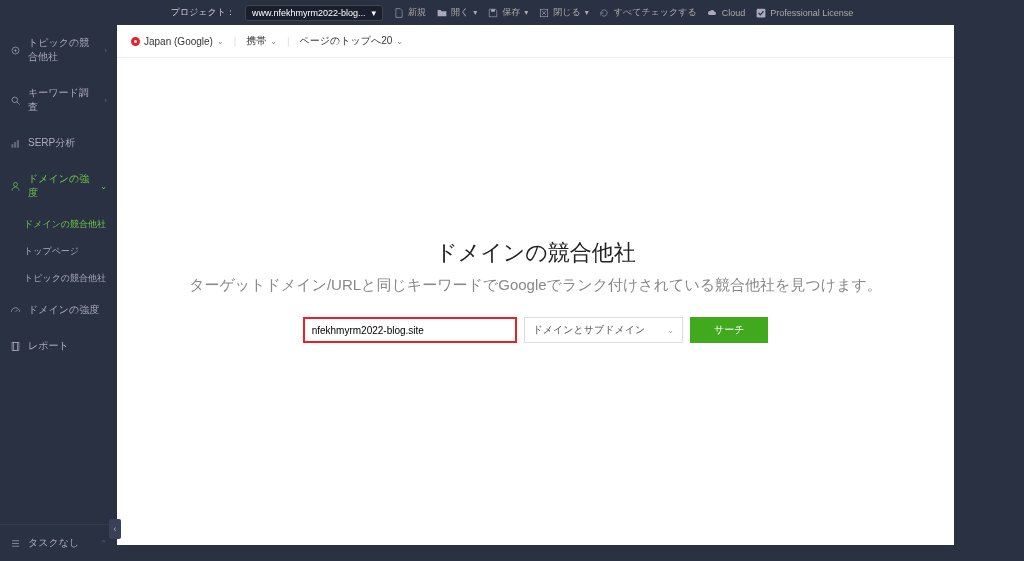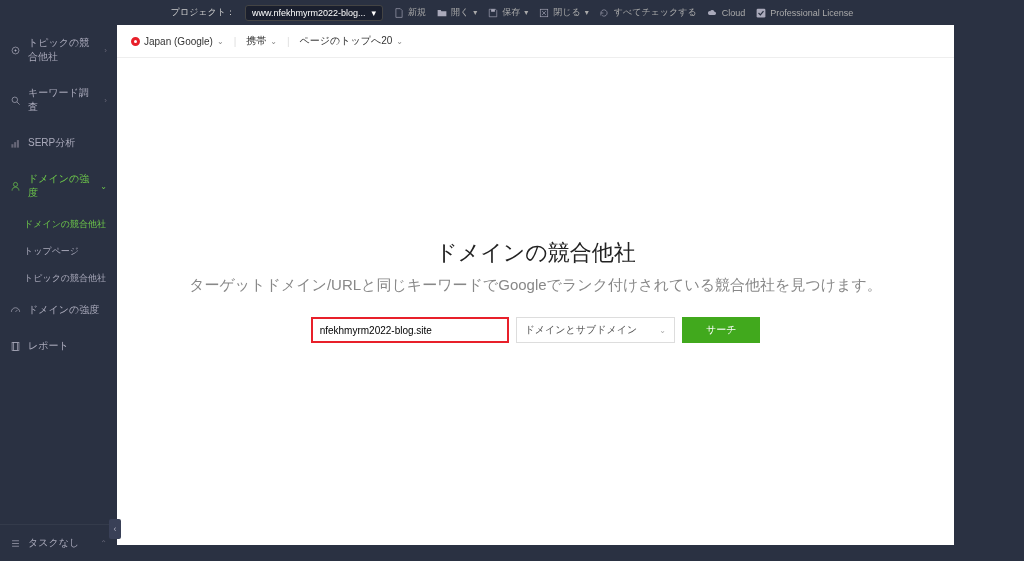--- a/index.html
+++ b/index.html
@@ -133,21 +133,21 @@
     .search-row {
       display: flex;
       align-items: stretch;
       gap: 7px;
     }
     .search-input-wrap {
       border: 2px solid #e8202a;
       padding: 1px;
     }
     .search-input {
-      width: 192px;
+      width: 208px;
       height: 20px;
       border: none;
       padding: 0 6px;
       font-size: 10px;
       outline: none;
     }
     .scope-select {
       border: 1px solid #ddd;
       background: #fff;
       font-size: 10px;

